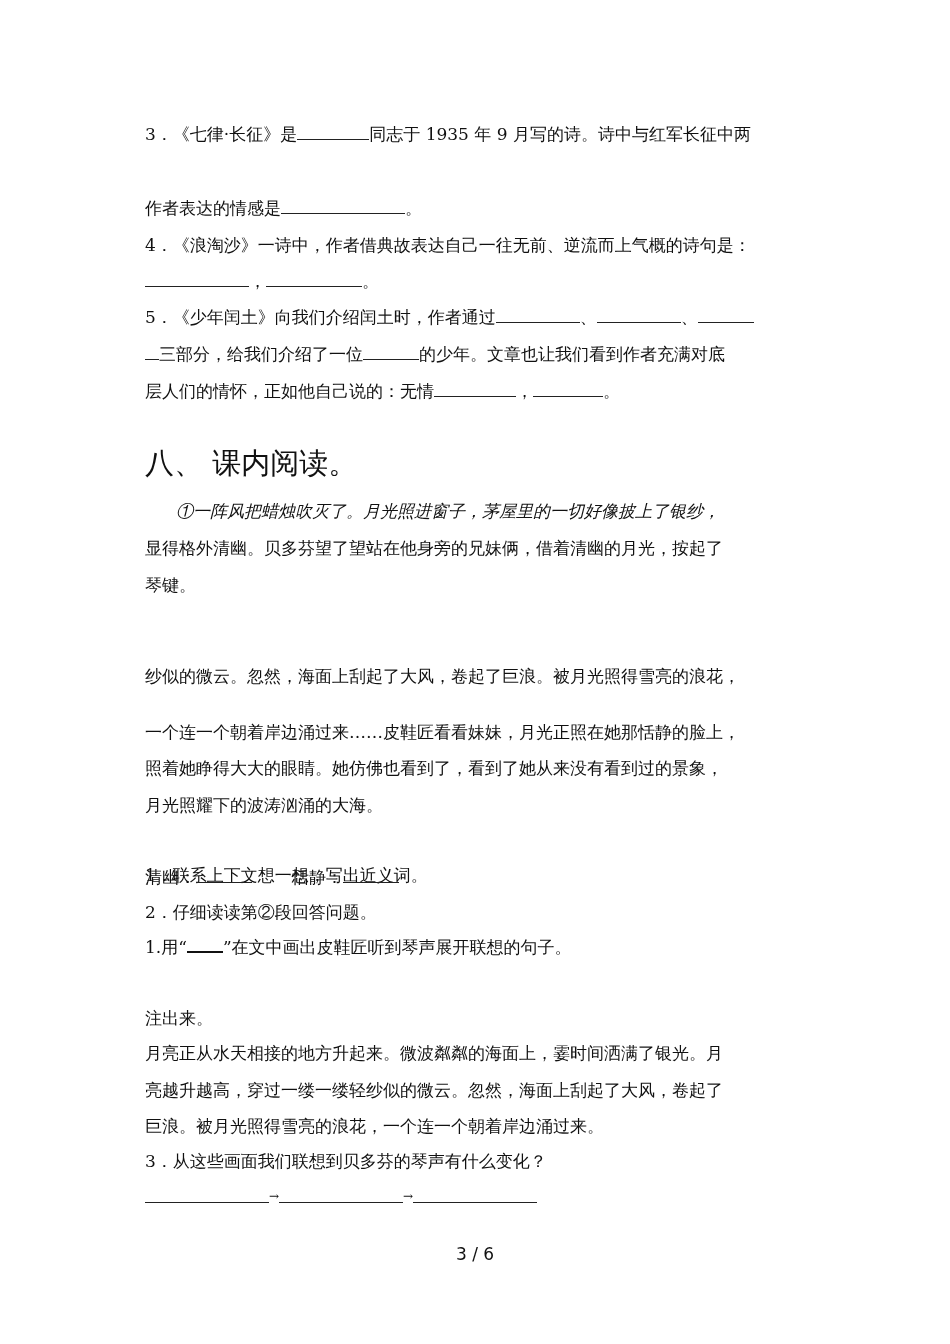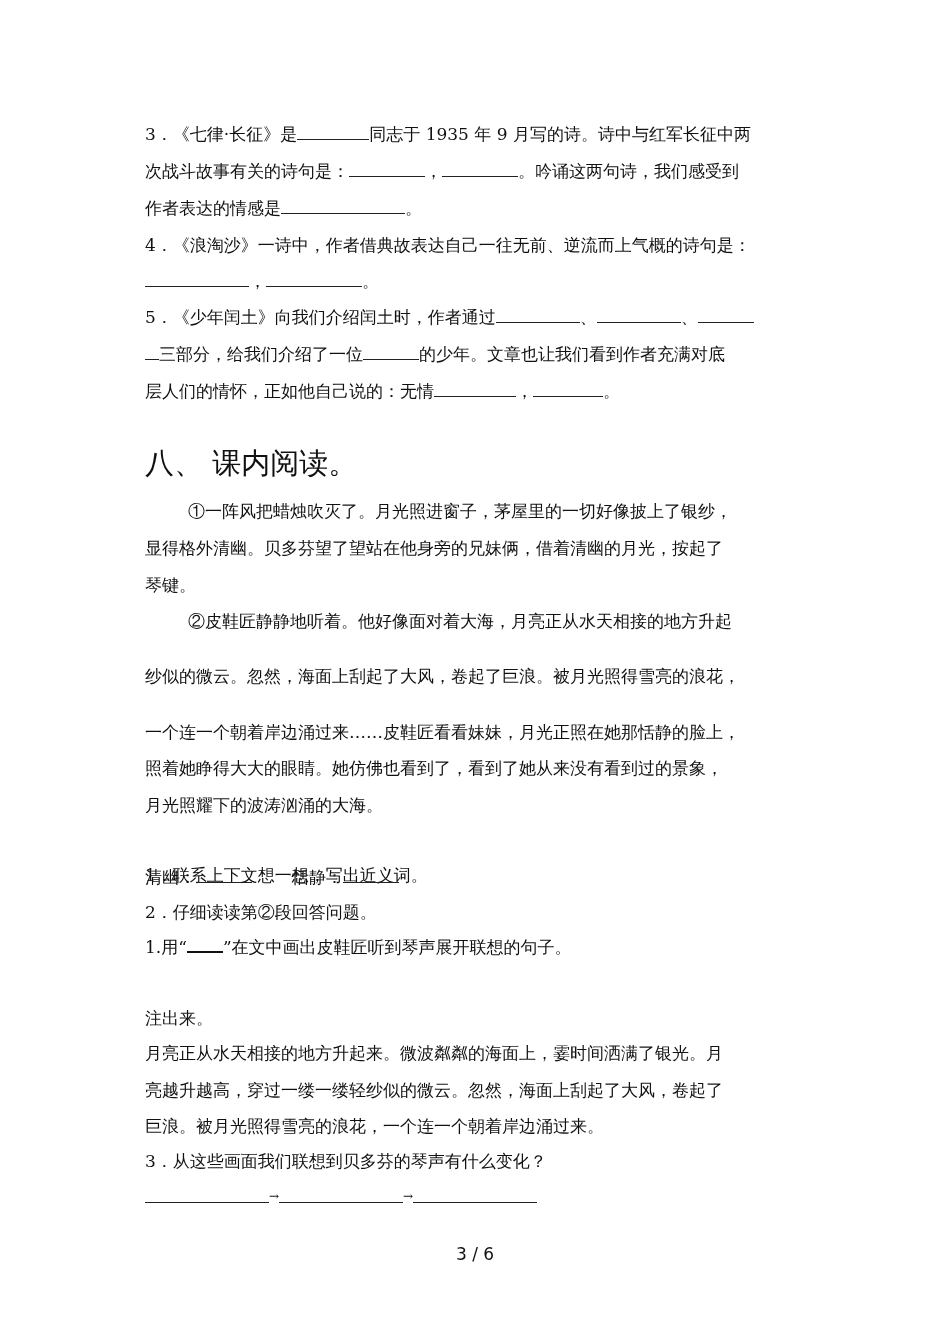--- a/index.html
+++ b/index.html
@@ -6,43 +6,40 @@
     body {
       width: 950px; height: 1344px; position: relative; overflow: hidden;
       font-family: "DejaVu Serif", "Liberation Serif", serif;
       color: #111111;
     }
     .page { position: absolute; left: 0; top: 0; width: 950px; height: 1344px; }
     .line {
       position: absolute; left: 145px;
       font-size: 17px; line-height: 20px; white-space: nowrap;
     }
-    .indent { left: 188px; }
+    .indent { left: 176px; font-style: italic; }
     .heading {
       position: absolute; left: 145px; top: 449px;
       font-size: 29px; line-height: 28px; white-space: nowrap;
     }
     .blank { display: inline-block; border-bottom: 1px solid #222; height: 14px; vertical-align: baseline; }
     .blank.thick { border-bottom: 2px solid #111; }
     .footer {
       position: absolute; top: 1244px; left: 0; width: 950px; text-align: center;
       font-size: 17px; font-family: "DejaVu Sans", "Liberation Sans", sans-serif;
     }
     .arrow { font-size: 12px; vertical-align: 3px; }
   </style>
 </head>
 <body>
 
 <div class="page">
 
   <div class="line" style="top:124px">
     <span>3．《七律·长征》是</span><span class="blank" style="width:72px"></span><span>同志于 1935 年 9 月写的诗。诗中与红军长征中两</span>
-  </div>
-  <div class="line" style="top:161px">
-    <span>次战斗故事有关的诗句是：</span><span class="blank" style="width:76px"></span><span>，</span><span class="blank" style="width:76px"></span><span>。吟诵这两句诗，我们感受到</span>
   </div>
   <div class="line" style="top:198px">
     <span>作者表达的情感是</span><span class="blank" style="width:124px"></span><span>。</span>
   </div>
 
   <div class="line" style="top:235px">
     <span>4．《浪淘沙》一诗中，作者借典故表达自己一往无前、逆流而上气概的诗句是：</span>
   </div>
   <div class="line" style="top:271px">
     <span class="blank" style="width:104px"></span><span>，</span><span class="blank" style="width:96px"></span><span>。</span>
@@ -57,21 +54,20 @@
   <div class="line" style="top:381px">
     <span>层人们的情怀，正如他自己说的：无情</span><span class="blank" style="width:82px"></span><span>，</span><span class="blank" style="width:70px"></span><span>。</span>
   </div>
 
   <div class="heading">八、 课内阅读。</div>
 
   <div class="line indent" style="top:501px">①一阵风把蜡烛吹灭了。月光照进窗子，茅屋里的一切好像披上了银纱，</div>
   <div class="line" style="top:538px">显得格外清幽。贝多芬望了望站在他身旁的兄妹俩，借着清幽的月光，按起了</div>
   <div class="line" style="top:575px">琴键。</div>
 
-  <div class="line indent" style="top:611px">②皮鞋匠静静地听着。他好像面对着大海，月亮正从水天相接的地方升起</div>
   <div class="line" style="top:666px">纱似的微云。忽然，海面上刮起了大风，卷起了巨浪。被月光照得雪亮的浪花，</div>
   <div class="line" style="top:722px">一个连一个朝着岸边涌过来……皮鞋匠看看妹妹，月光正照在她那恬静的脸上，</div>
   <div class="line" style="top:758px">照着她睁得大大的眼睛。她仿佛也看到了，看到了她从来没有看到过的景象，</div>
   <div class="line" style="top:795px">月光照耀下的波涛汹涌的大海。</div>
 
   <div class="line" style="top:865px">1．联系上下文想一想，写出近义词。</div>
   <div class="line" style="top:867px">
     <span>清幽：</span><span class="blank" style="width:56px"></span><span style="display:inline-block;width:40px"></span><span>恬静：</span><span class="blank" style="width:56px"></span>
   </div>
 

